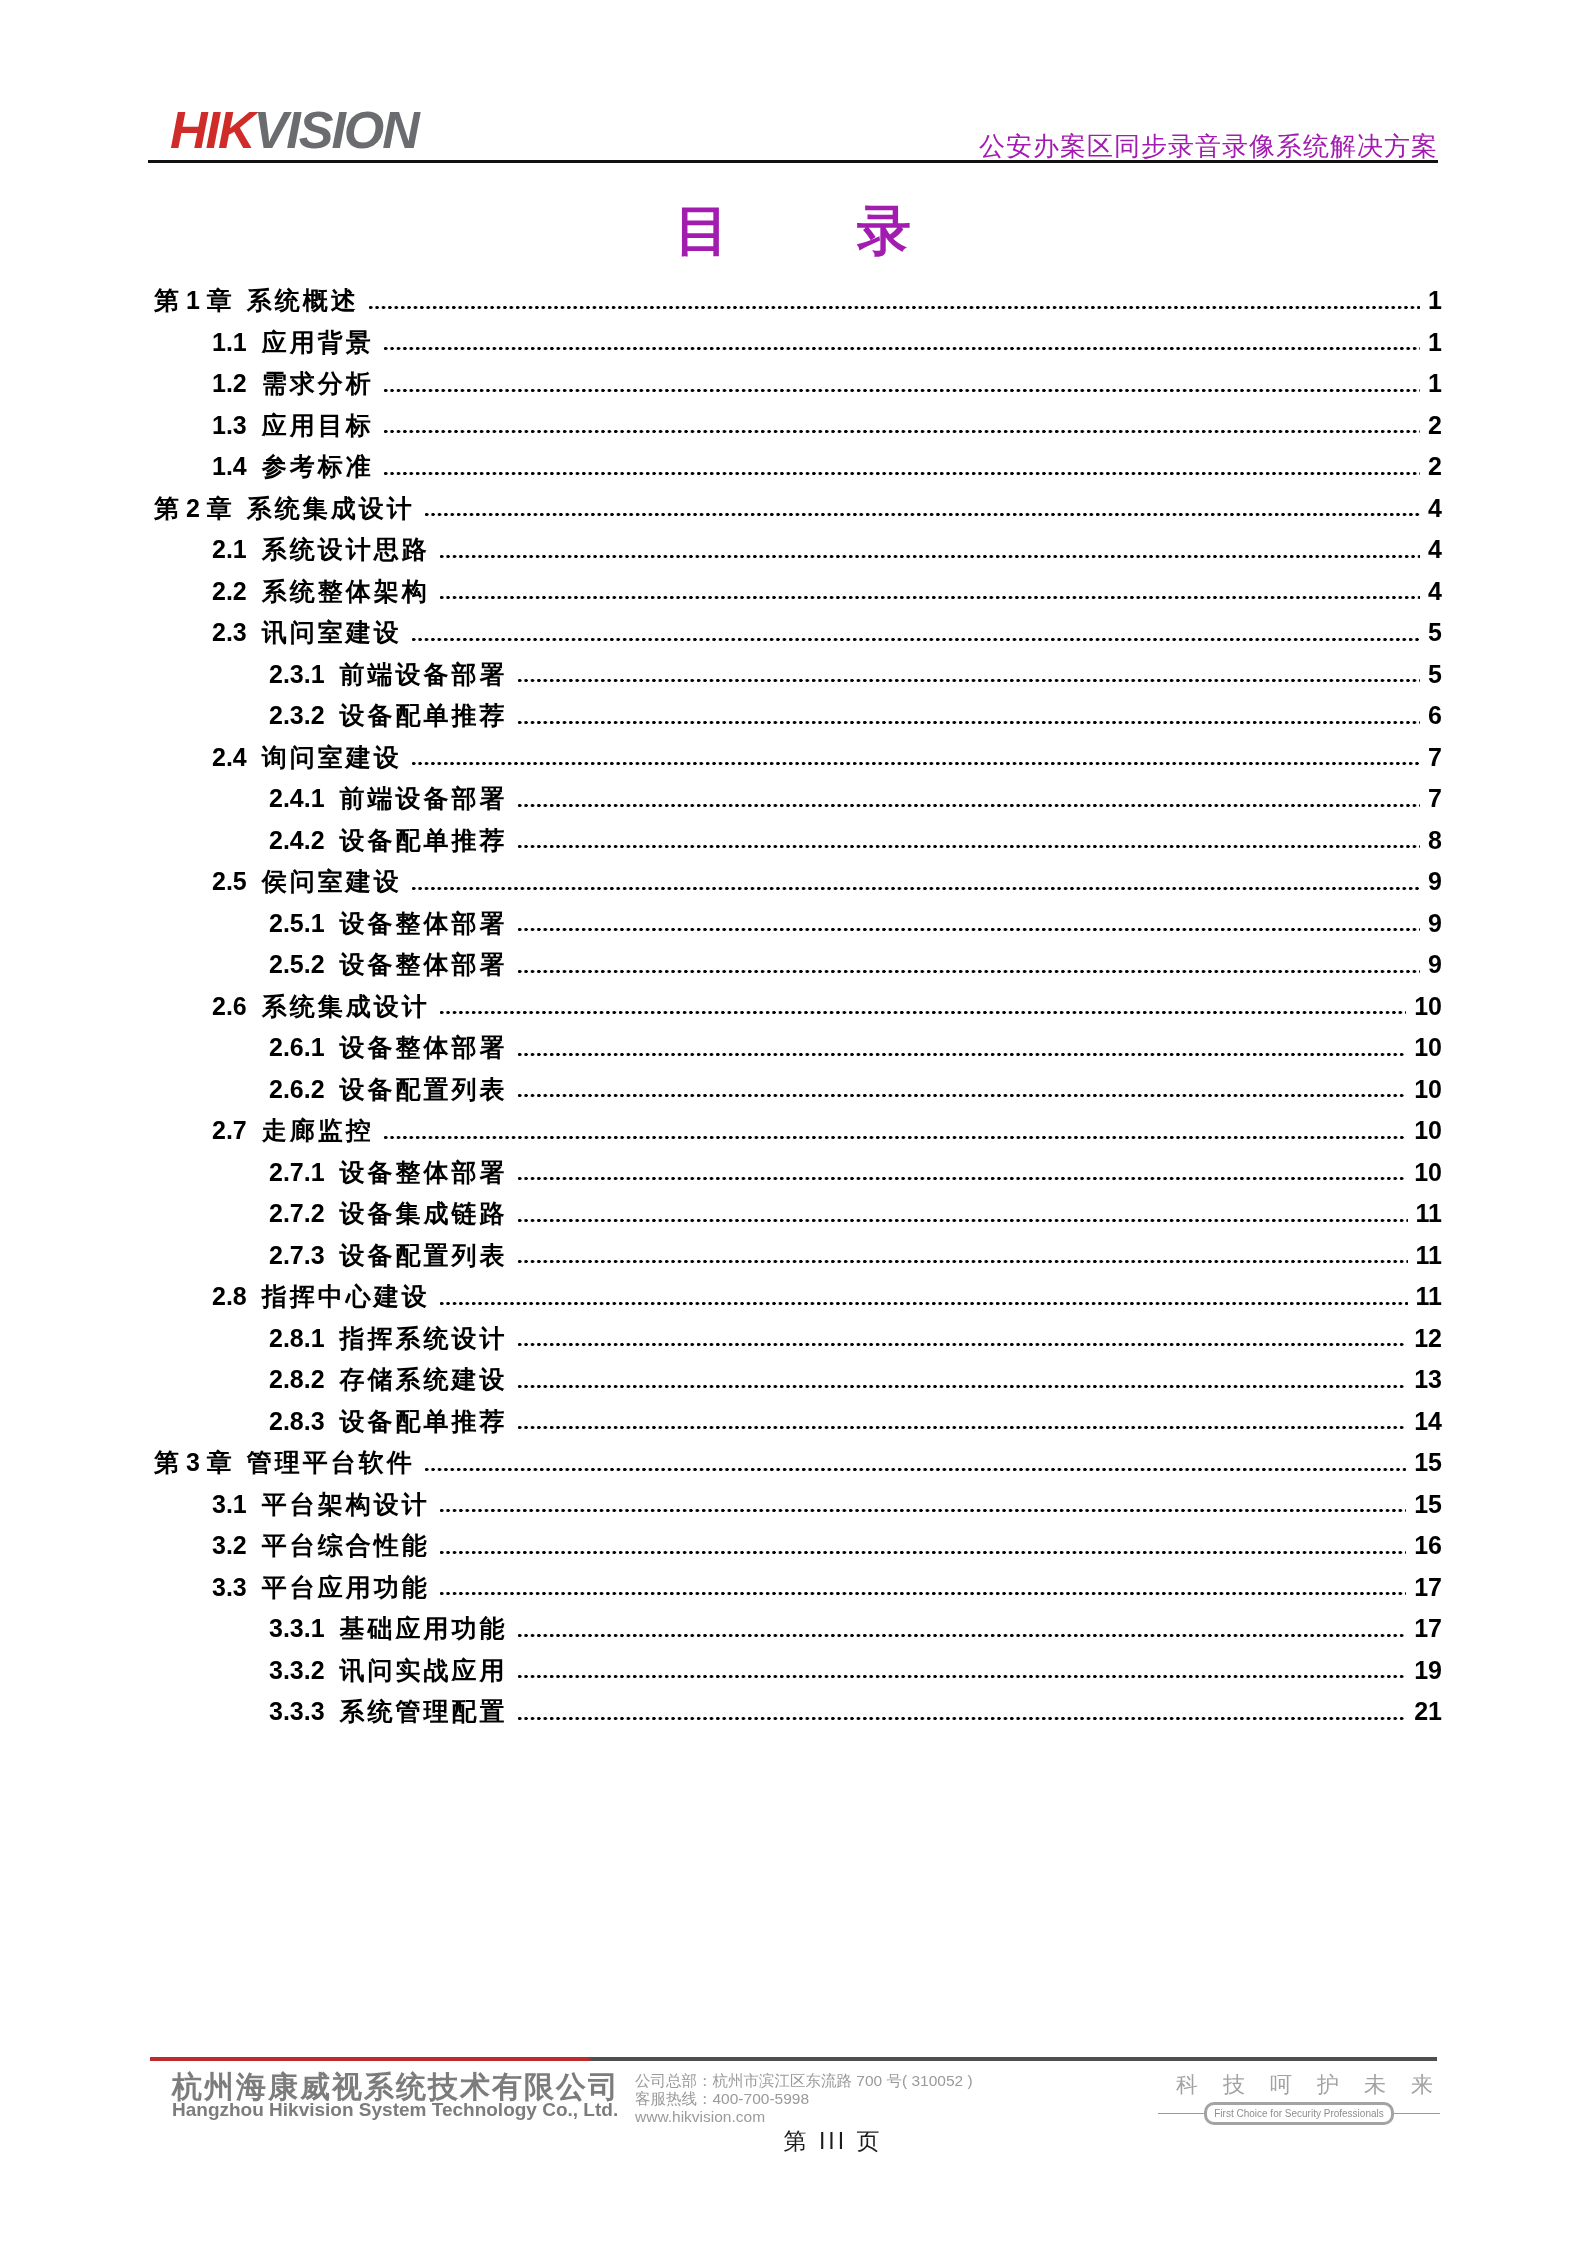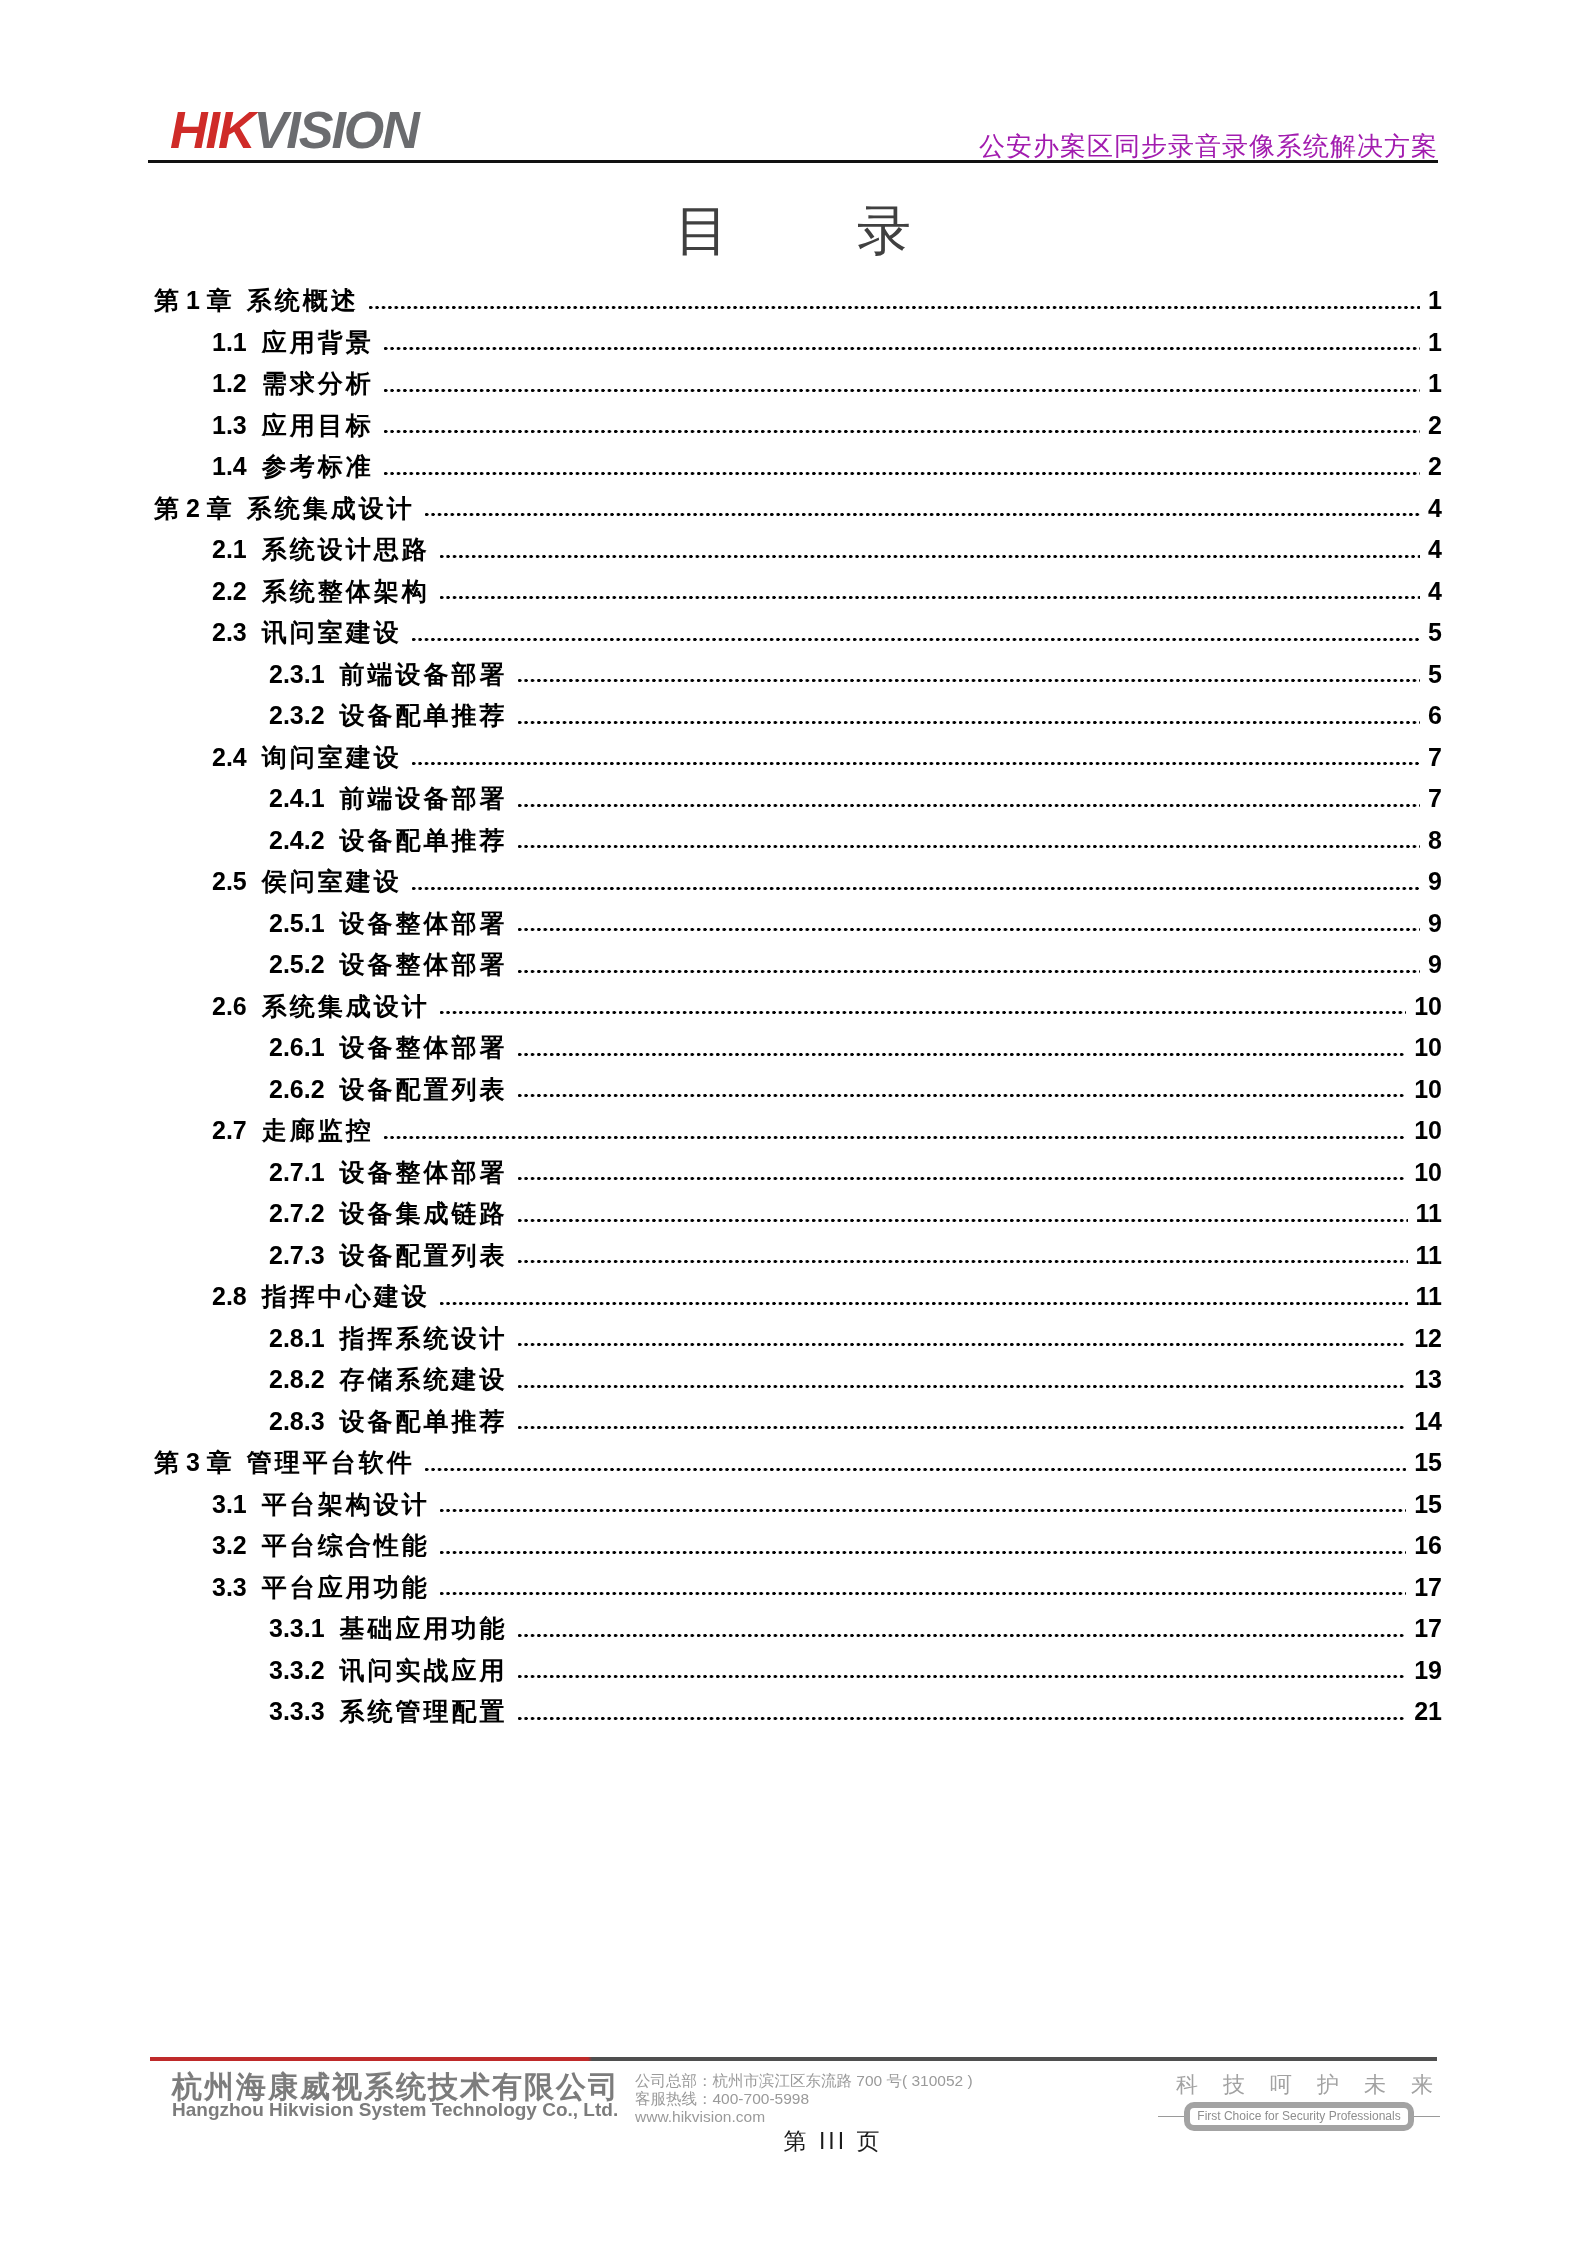--- a/index.html
+++ b/index.html
@@ -23,22 +23,22 @@
     font-size:26px; letter-spacing:1px; color:#a21caf; white-space:nowrap;
   }
   .header-rule {
     position:absolute; left:148px; top:160px; width:1290px; height:3px;
     background:#111;
   }
 
   
   .toc-title {
     position:absolute; left:0; top:201px; width:100%;
-    text-align:center; font-size:54px; font-weight:400; line-height:1.1;
-    color:#404040;
+    text-align:center; font-size:54px; font-weight:700; line-height:1.1;
+    color:#a21caf;
   }
   .toc-title .gap { display:inline-block; width:128px; }
 
   
   .toc {
     position:absolute; left:152px; top:280px; width:1290px;text-align:right;
   }
   .toc-row {
     display:flex; align-items:baseline;
     height:41.5px; line-height:41.5px;
@@ -76,22 +76,22 @@
   .f-slogan {
     position:absolute; left:1176px; top:2070px;
     font-size:22px; color:#a2a2a2; letter-spacing:25px; white-space:nowrap;
   }
   .f-slogan-en {
     position:absolute; left:1158px; top:2102px; width:282px;
     display:flex; align-items:center; color:#8e8e8e;
   }
   .f-slogan-en .dash { flex:1; height:1px; background:#9a9a9a; }
   .f-slogan-en .pill {
-    border:6px solid #a3a3a3; border-radius:10px;
-    font-size:12px; line-height:17px; height:17px; padding:0 7px;
+    border:3px solid #a3a3a3; border-radius:10px;
+    font-size:10px; line-height:17px; height:17px; padding:0 7px;
     white-space:nowrap;
   }
   .f-page {
     position:absolute; left:0; top:2126px; width:100%;
     text-align:center; font-size:23px; letter-spacing:3px; color:#1b1b1b;padding-left:40px;
   }
 </style>
 </head>
 <body>
 

